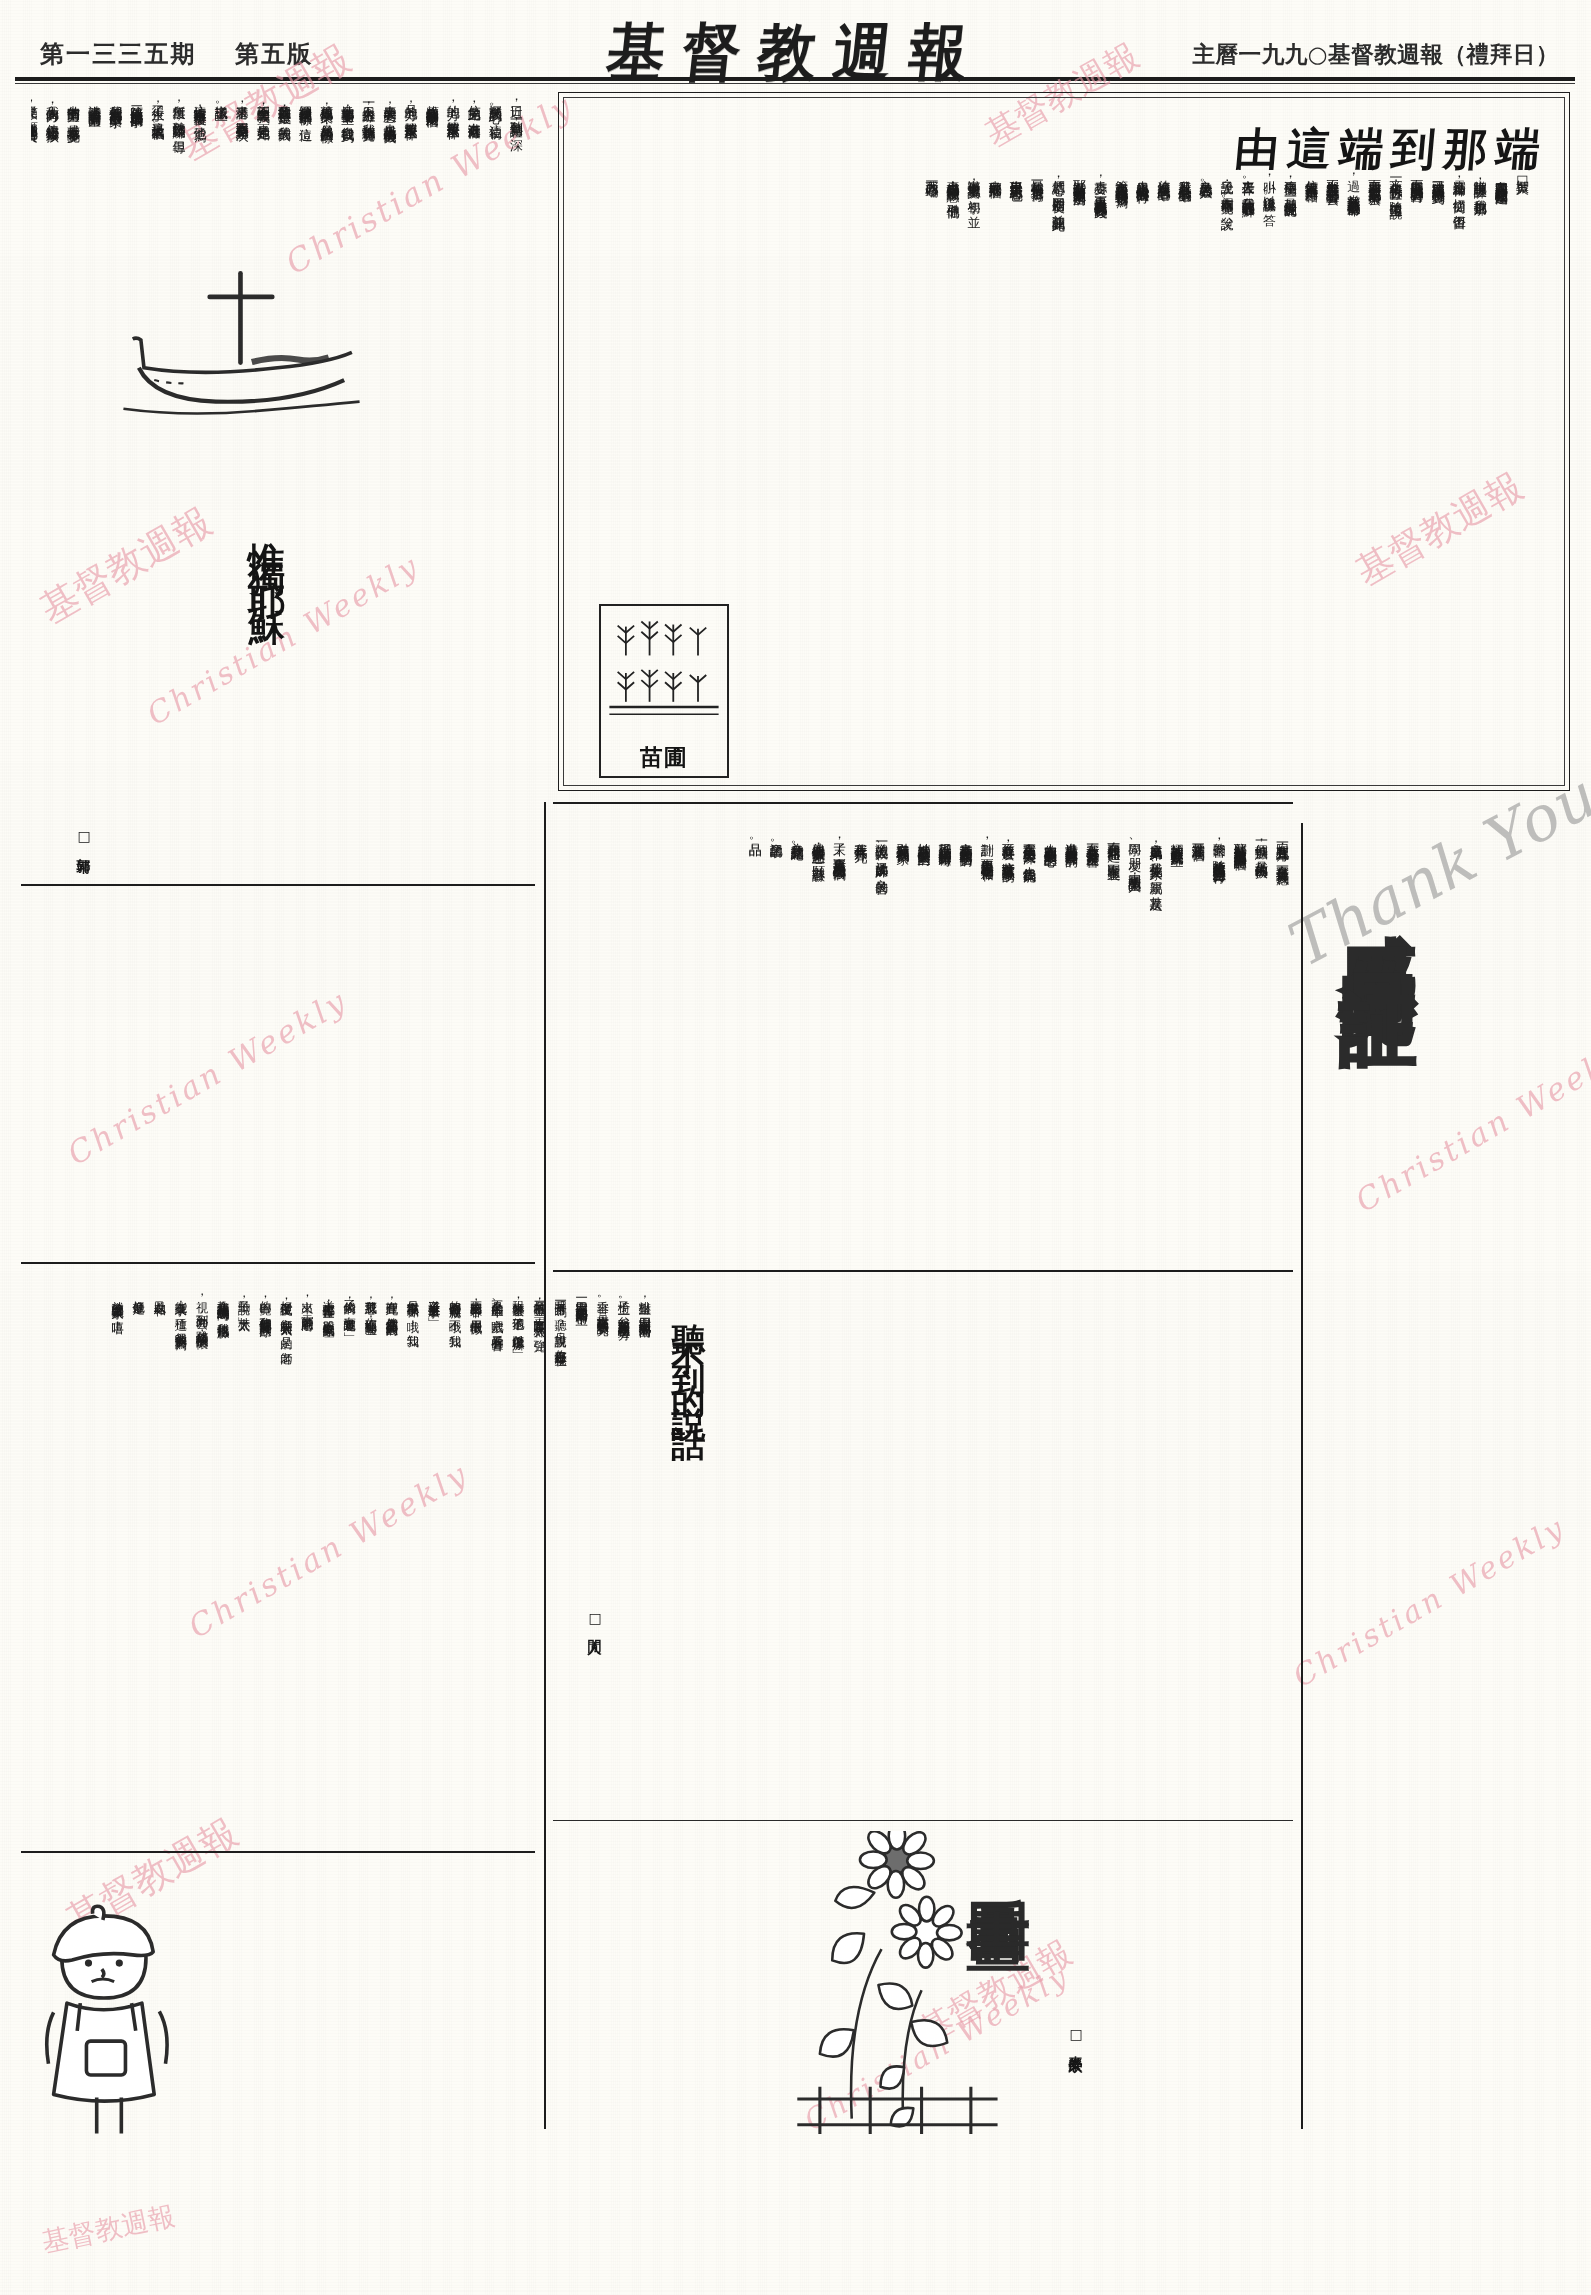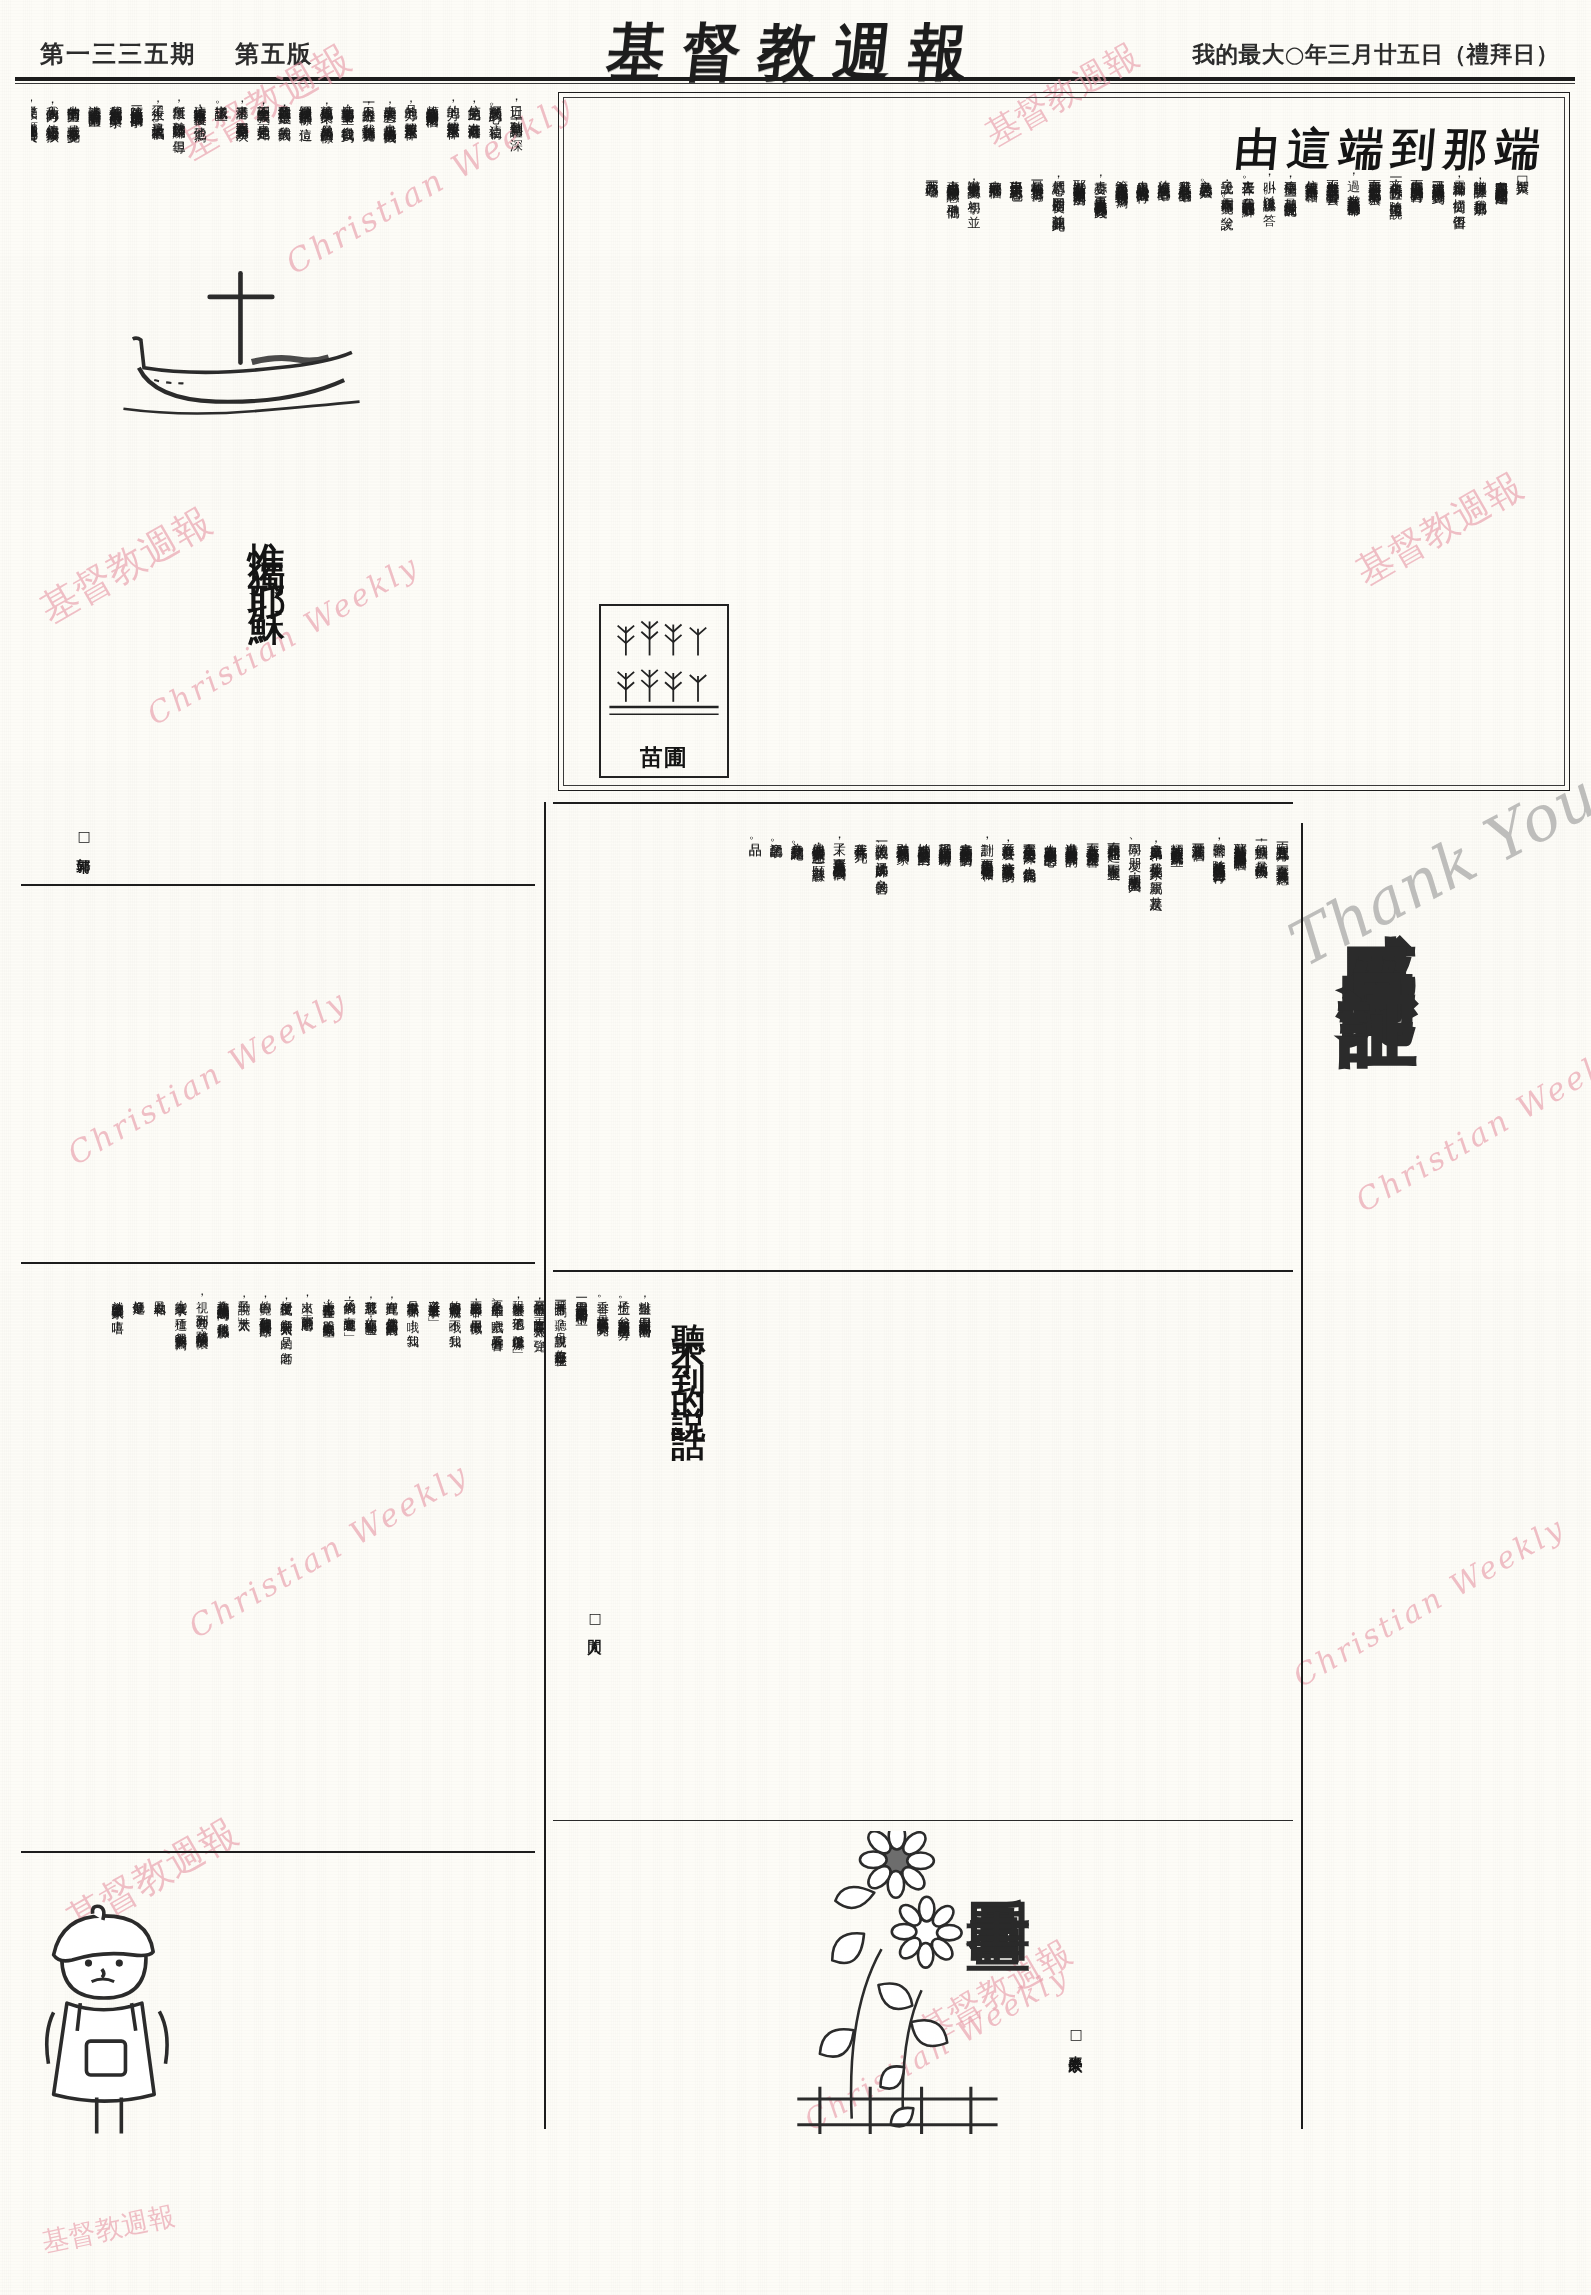--- a/index.html
+++ b/index.html
@@ -152,21 +152,21 @@
 
 <div id="paper"></div>
 
 <div id="masthead">
   <div class="mh-left">
     <span>第一三三五期</span>
     <span class="gap"></span>
     <span>第五版</span>
   </div>
   <div class="mh-title">基督教週報</div>
-  <div class="mh-right">我的最大○年三月廿五日（禮拜日）</div>
+  <div class="mh-right">主曆一九九○基督教週報（禮拜日）</div>
 </div>
 <div id="rule-top"></div>
 <div id="rule-top2"></div>
 
 <div class="wm" style="left:170px;top:77px;font-size:38px;transform:rotate(-30deg);">基督教週報</div>
 <div class="wm wm-en" style="left:267px;top:165px;font-size:32px;transform:rotate(-30deg);">Christian Weekly</div>
 <div class="wm" style="left:31px;top:540px;font-size:38px;transform:rotate(-30deg);">基督教週報</div>
 <div class="wm wm-en" style="left:129px;top:622px;font-size:30px;transform:rotate(-30deg);">Christian Weekly</div>
 <div class="wm wm-en" style="left:49px;top:1059px;font-size:31px;transform:rotate(-30deg);">Christian Weekly</div>
 <div class="wm" style="left:1347px;top:504px;font-size:37px;transform:rotate(-30deg);">基督教週報</div>

